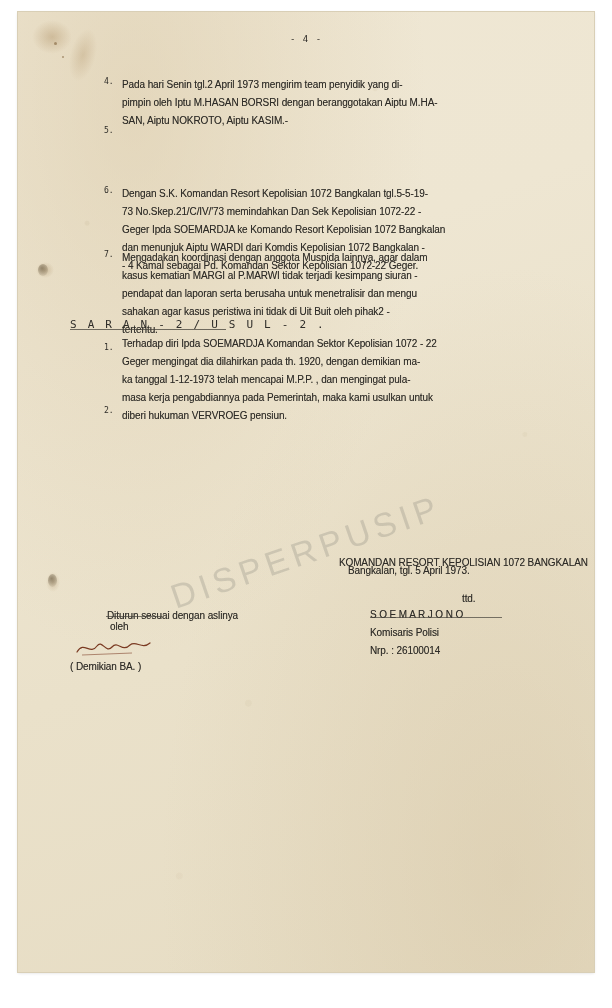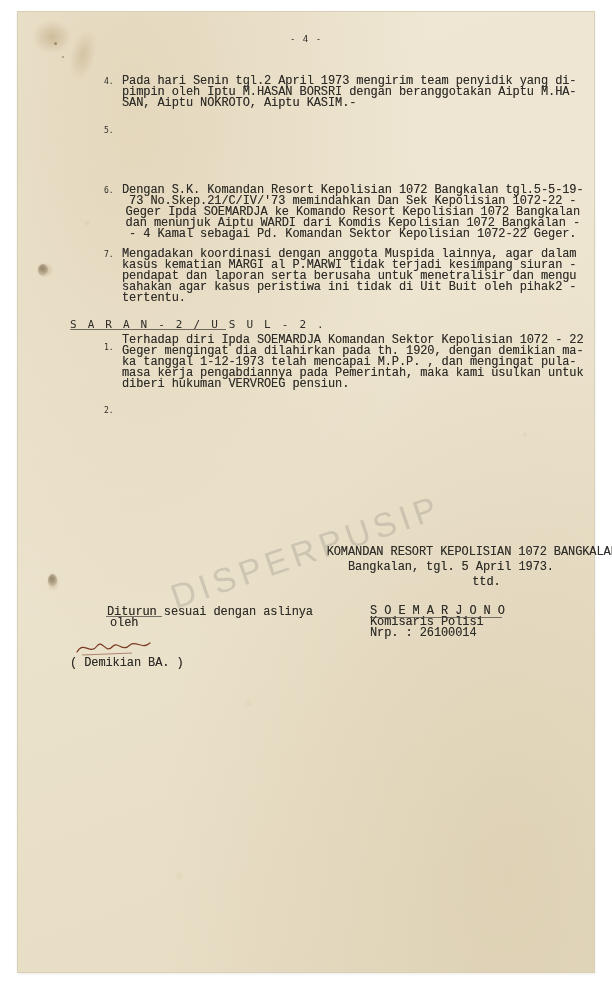--- a/index.html
+++ b/index.html
@@ -57,23 +57,23 @@
   .stain-c { left: 18px;  top: 250px; width: 18px; height: 16px;
              background: radial-gradient(ellipse at 50% 50%, rgba(140,105,55,0.28), rgba(140,105,55,0) 72%); }
   .stain-d { left: 28px;  top: 560px; width: 14px; height: 20px;
              background: radial-gradient(ellipse at 50% 50%, rgba(140,105,55,0.25), rgba(140,105,55,0) 72%); }
   .speck   { position:absolute; background: rgba(120,90,50,0.55); border-radius:50%; }
 
   
   .typed {
     position: absolute;
     color: #2e2c28;
-    font-family: Liberation Mono, monospace;
-    font-size: 12px;
-    line-height: 11px;
+    font-family: Liberation Sans, sans-serif;
+    font-size: 10px;
+    line-height: 18px;
     letter-spacing: -0.1px;
     white-space: pre;
     text-shadow: 0 0 0.4px rgba(60,55,45,0.5);
   }
 
   #page-number {
     position: absolute;
     left: 0; right: 0;
     top: 22px;
     text-align: center;
@@ -87,21 +87,21 @@
     position: absolute;
     font-family: "DejaVu Sans Mono", monospace;
     font-size: 8.1px;
     line-height: 10.6px;
     color: #2e2c28;
   }
 
   
   #item4  { left: 104px; top: 64px; }
   #item5  { left: 104px; top: 113px; }
-  #item6  { left: 104px; top: 173px; text-align: center; }
+  #item6  { left: 104px; top: 173px; }
   #item7  { left: 104px; top: 237px; }
 
   #n4 { left: 86px; top: 64px; }
   #n5 { left: 86px; top: 113px; }
   #n6 { left: 86px; top: 173px; }
   #n7 { left: 86px; top: 237px; }
 
   #saran-heading {
     position: absolute;
     left: 52px;
@@ -226,21 +226,21 @@
 ka tanggal 1-12-1973 telah mencapai M.P.P. , dan mengingat pula-
 masa kerja pengabdiannya pada Pemerintah, maka kami usulkan untuk
 diberi hukuman VERVROEG pensiun.</div>
 
   <div class="num-label" id="n-u2">2.</div>
 
 
   <div class="typed" id="place-date">Bangkalan, tgl. 5 April 1973.</div>
   <div class="typed" id="signoff">
     <span>KOMANDAN RESORT KEPOLISIAN 1072 BANGKALAN</span><br>
-    <span style="display:inline-block; width:100%; margin-top:8px;">ttd.</span>
+    <span style="display:inline-block; width:100%; ">ttd.</span>
   </div>
 
   <div class="typed" id="signer-block"><span>S O E M A R J O N O</span>
 <span>Komisaris Polisi</span>
 <span>Nrp. : 26100014</span></div>
   <div id="signer-underline"></div>
 
   <div class="typed" id="copy-note">Diturun sesuai dengan aslinya</div>
   <div class="typed" id="copy-oleh">oleh</div>
   <div id="copy-underline"></div>

